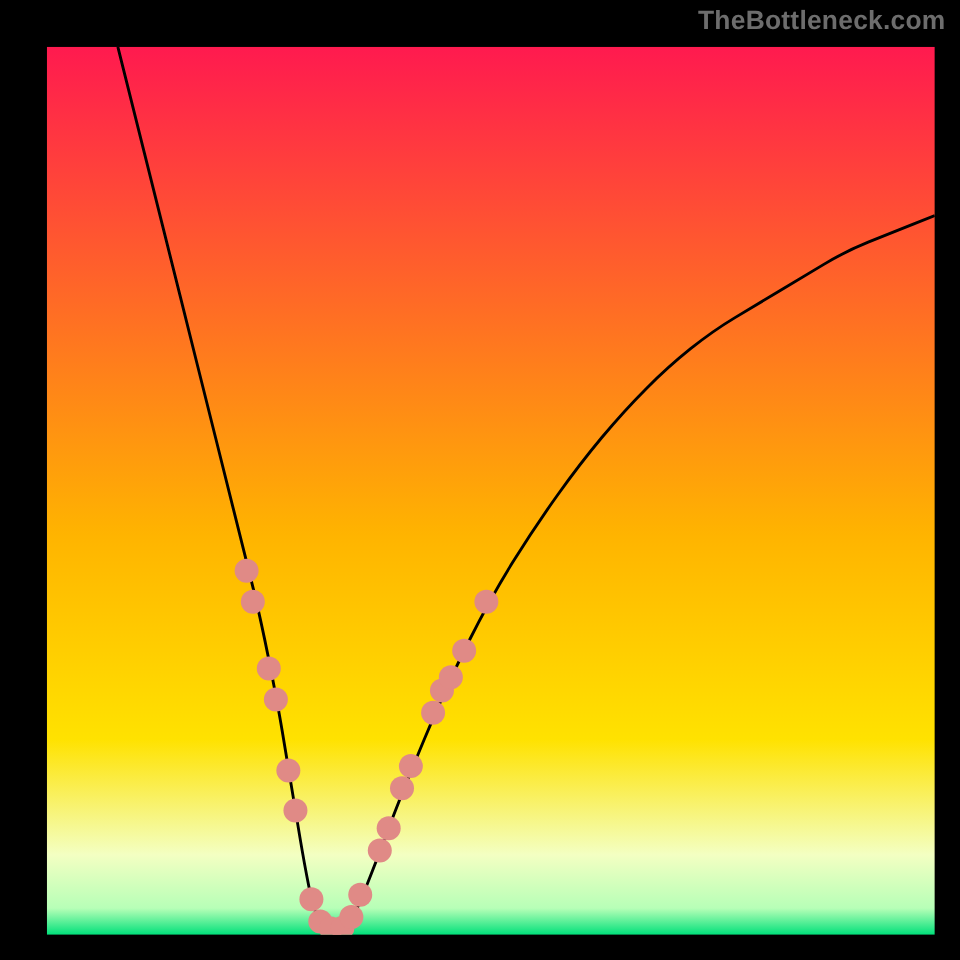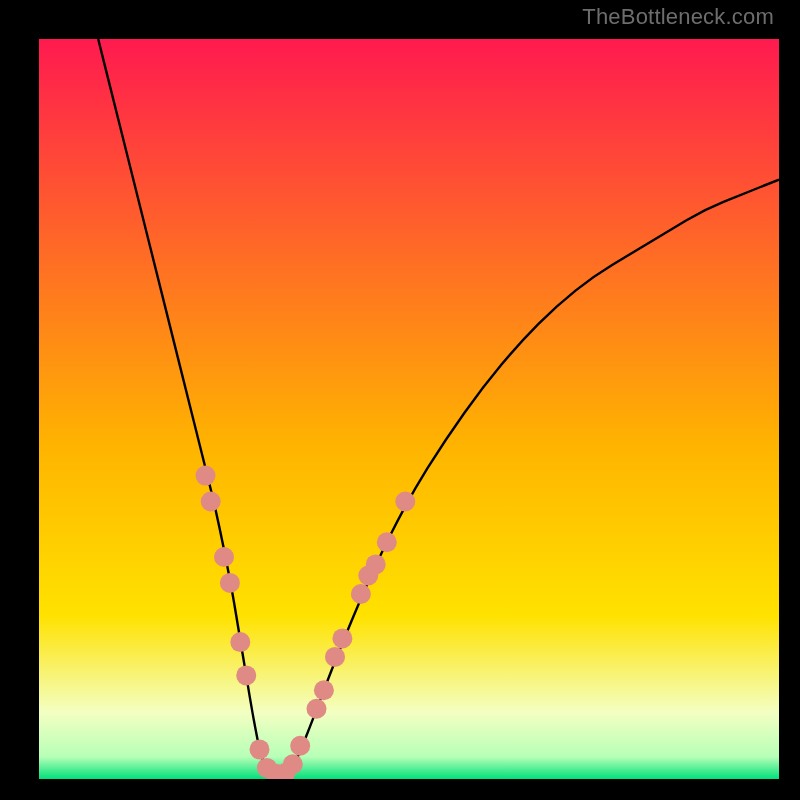--- a/index.html
+++ b/index.html
@@ -12,24 +12,24 @@
   }
   .frame {
     width: 800px;
     height: 800px;
     background: #000;
     position: relative;
   }
   .watermark {
     position: absolute;
     top: 4px;
-    right: 26px;
+    right: 12px;
     color: #6d6d6d;
     font-size: 22px;
-    font-weight: 400;
+    font-weight: 700;
     z-index: 10;
     letter-spacing: 0.2px;
   }
   .plot-area {
     position: absolute;
     left: 39px;
     top: 39px;
     width: 740px;
     height: 740px;
   }

